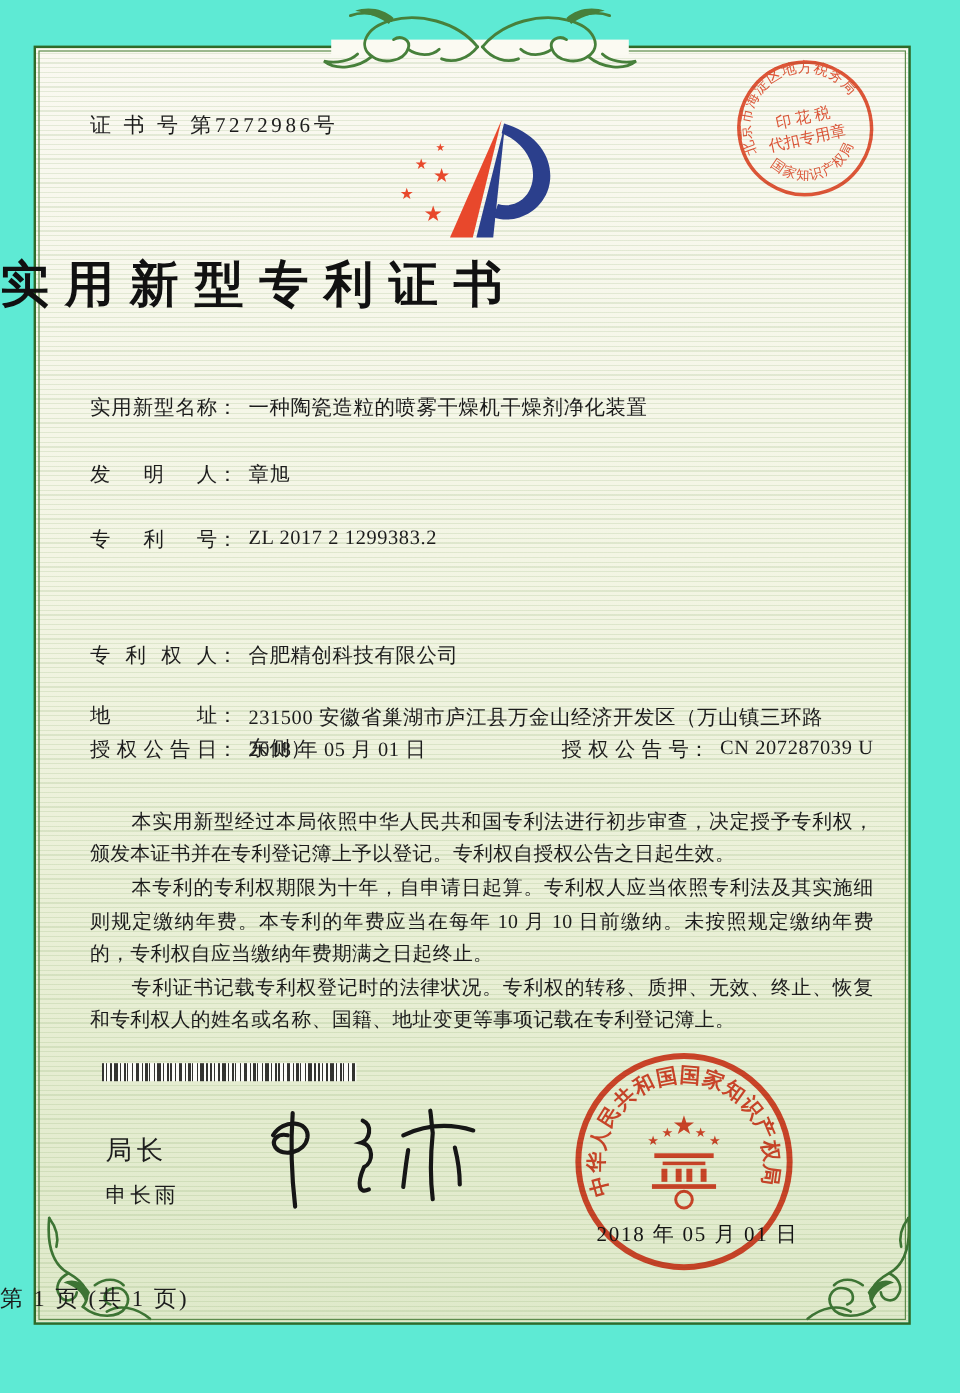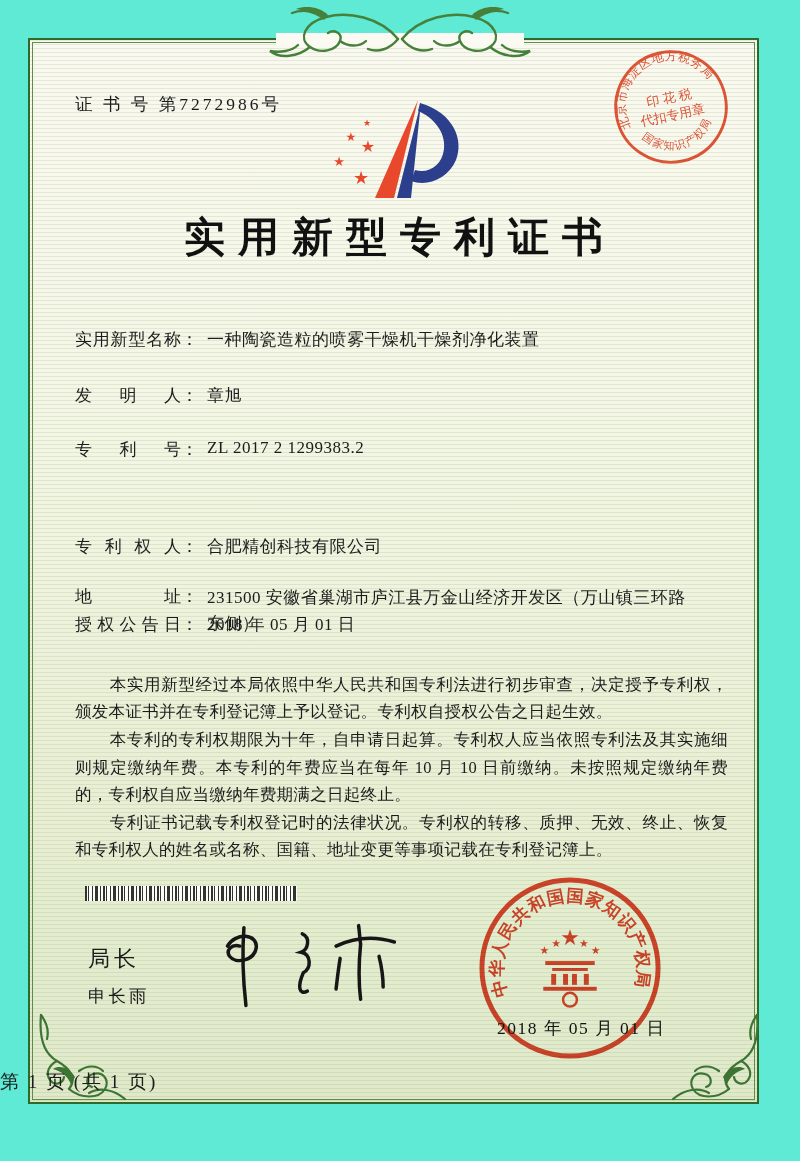--- a/index.html
+++ b/index.html
@@ -21,21 +21,21 @@
     content:"";position:absolute;inset:2px;border:1px solid #5d8c4c;pointer-events:none;
   }
   .ornament-top{position:absolute;left:240px;top:3px;width:320px;height:66px;}
   .flourish{position:absolute;width:100px;height:100px;}
   .flourish.bl{left:33px;top:1007px;transform:scaleX(-1);}
   .flourish.br{left:665px;top:1007px;}
   
   .cert-no{position:absolute;left:75px;top:92px;font-size:17.5px;letter-spacing:3px;}
   .logo{position:absolute;left:323px;top:94px;width:162px;height:112px;}
   .title{
-    position:absolute;left:0;top:210px;width:100%;text-align:center;
+    position:absolute;left:0;top:210px;width:100%;text-align:left;
     font-size:41px;font-weight:bold;letter-spacing:13px;color:#111;
   }
   
   .frow{position:absolute;left:75px;font-size:17px;white-space:nowrap;}
   .flabel{display:inline-block;width:106px;text-align:justify;text-align-last:justify;vertical-align:top;}
   .fcolon{vertical-align:top;}
   .fval{margin-left:9px;vertical-align:top;display:inline-block;letter-spacing:0.5px;}
   .fval.wrap{white-space:normal;width:488px;line-height:26px;}
   .grant-no{position:absolute;left:393px;top:0;}
   
@@ -133,20 +133,23 @@
   </div>
   <div class="frow" style="top:535px">
     <span class="flabel">专利权人</span><span class="fcolon">：</span><span class="fval">合肥精创科技有限公司</span>
   </div>
   <div class="frow" style="top:585px">
     <span class="flabel">地址</span><span class="fcolon">：</span><span class="fval wrap">231500 安徽省巢湖市庐江县万金山经济开发区（万山镇三环路东侧）</span>
   </div>
   <div class="frow" style="top:613px;width:653px">
     <span>
       <span class="flabel">授权公告日</span><span class="fcolon">：</span><span class="fval">2018 年 05 月 01 日</span>
+    </span>
+    <span class="grant-no">
+      <span class="flabel">授权公告号</span><span class="fcolon">：</span><span class="fval">CN 207287039 U</span>
     </span>
   </div>
 
   <div class="body-text">
     <p>本实用新型经过本局依照中华人民共和国专利法进行初步审查，决定授予专利权，颁发本证书并在专利登记簿上予以登记。专利权自授权公告之日起生效。</p>
     <p>本专利的专利权期限为十年，自申请日起算。专利权人应当依照专利法及其实施细则规定缴纳年费。本专利的年费应当在每年 10 月 10 日前缴纳。未按照规定缴纳年费的，专利权自应当缴纳年费期满之日起终止。</p>
     <p>专利证书记载专利权登记时的法律状况。专利权的转移、质押、无效、终止、恢复和专利权人的姓名或名称、国籍、地址变更等事项记载在专利登记簿上。</p>
   </div>
 
   <div class="barcode"></div>

